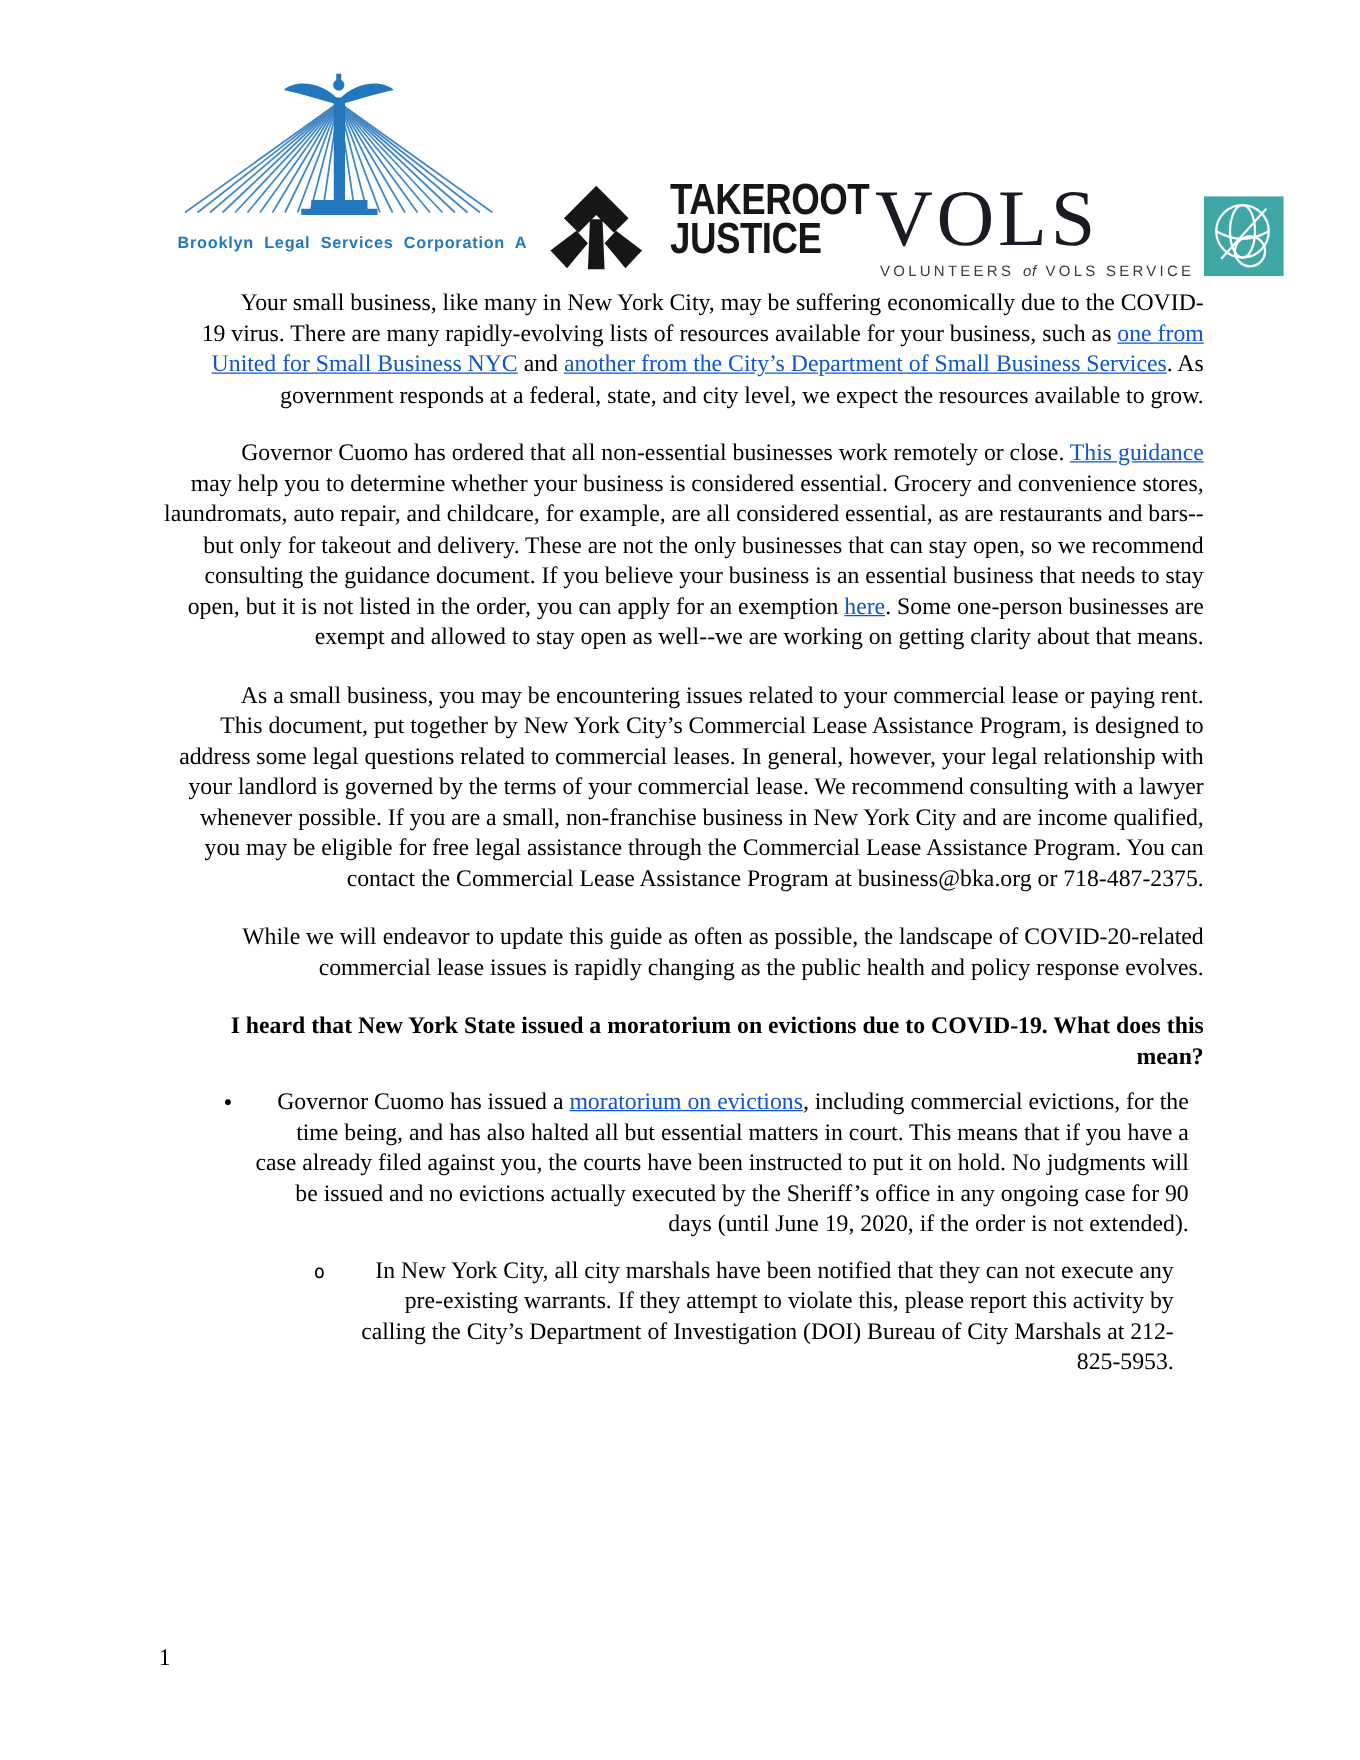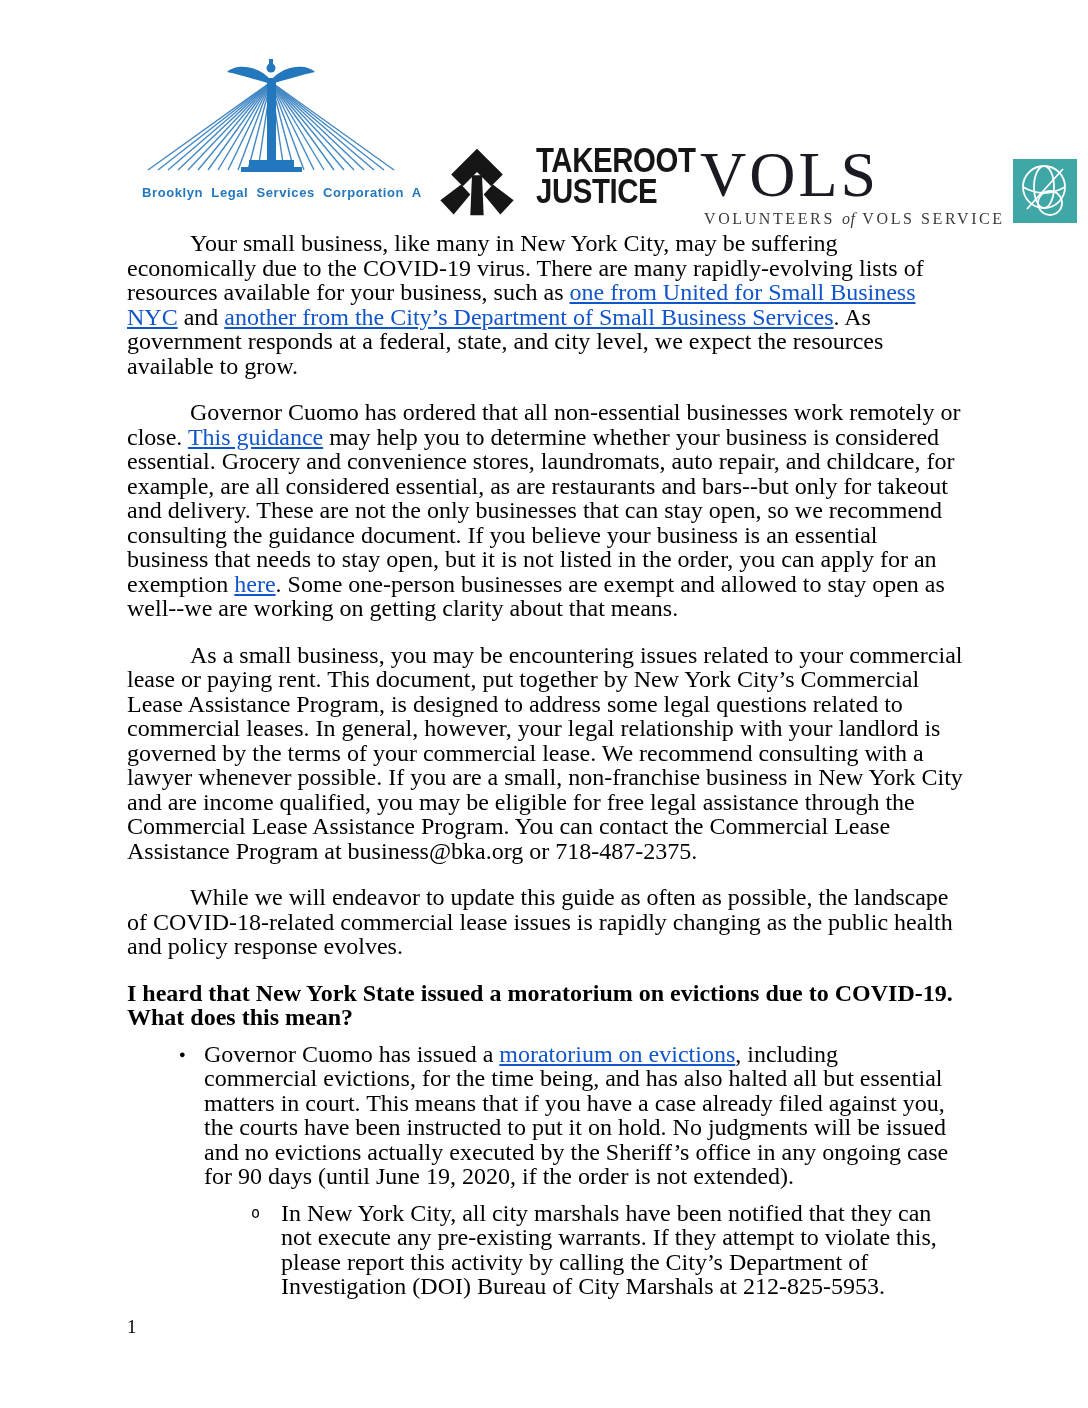--- a/index.html
+++ b/index.html
@@ -46,37 +46,38 @@
     line-height: 62px;
     letter-spacing: 3px;
     color: #1a1a22;
     white-space: nowrap;
   }
   .vols-tagline {
     display: flex;
     gap: 7px;
     margin-top: 4px;
     margin-left: 4px;
-    font-family: Liberation Serif, serif;
-    font-size: 16px;
+    font-family: Liberation Sans, sans-serif;
+    font-size: 12px;
     letter-spacing: 2.6px;
     color: #3a3a3a;
     white-space: nowrap;
   }
   .vols-tagline .of { font-style: italic; letter-spacing: 0.5px; }
   .vols-icon { width: 64px; height: 64px; margin-left: 8px; margin-top: 9px; }
 
   
   .body-text {
     position: absolute;
     left: 127px;
     top: 231px;
     width: 836px;
-    font-size: 24px;
+    font-size: 19px;
     line-height: 24.5px;
+    text-align: right;
   }
   .para { margin: 0 0 22px 0; text-indent: 63px; }
   .q-heading { font-weight: bold; margin: 0; }
   a.link { color: #1155cc; text-decoration: underline; cursor: pointer; }
 
   ul.bullets, ul.bullets-sub { margin: 12px; padding: 0; }
   li.b1 { list-style: none; position: relative; padding-left: 65px; }
   li.b1::before {
     content: "\25CF";
     position: absolute;
@@ -190,21 +191,21 @@
   </header>
 
   <main class="body-text">
 
     <p class="para"><span>Your small business, like many in New York City, may be suffering economically due to the COVID-19 virus. There are many rapidly-evolving lists of resources available for your business, such as </span><a class="link">one from United for Small Business NYC</a><span> and </span><a class="link">another from the City’s Department of Small Business Services</a><span>. As government responds at a federal, state, and city level, we expect the resources available to grow.</span></p>
 
     <p class="para"><span>Governor Cuomo has ordered that all non-essential businesses work remotely or close. </span><a class="link">This guidance</a><span> may help you to determine whether your business is considered essential. Grocery and convenience stores, laundromats, auto repair, and childcare, for example, are all considered essential, as are restaurants and bars--but only for takeout and delivery. These are not the only businesses that can stay open, so we recommend consulting the guidance document. If you believe your business is an essential business that needs to stay open, but it is not listed in the order, you can apply for an exemption </span><a class="link">here</a><span>. Some one-person businesses are exempt and allowed to stay open as well--we are working on getting clarity about that means.</span></p>
 
     <p class="para">As a small business, you may be encountering issues related to your commercial lease or paying rent. This document, put together by New York City’s Commercial Lease Assistance Program, is designed to address some legal questions related to commercial leases. In general, however, your legal relationship with your landlord is governed by the terms of your commercial lease. We recommend consulting with a lawyer whenever possible. If you are a small, non-franchise business in New York City and are income qualified, you may be eligible for free legal assistance through the Commercial Lease Assistance Program. You can contact the Commercial Lease Assistance Program at business@bka.org or 718-487-2375.</p>
 
-    <p class="para">While we will endeavor to update this guide as often as possible, the landscape of COVID-18-related commercial lease issues is rapidly changing as the public health and policy response evolves.</p>
+    <p class="para">While we will endeavor to update this guide as often as possible, the landscape of COVID-20-related commercial lease issues is rapidly changing as the public health and policy response evolves.</p>
 
     <p class="q-heading">I heard that New York State issued a moratorium on evictions due to COVID-19. What does this mean?</p>
 
     <ul class="bullets">
       <li class="b1"><span>Governor Cuomo has issued a </span><a class="link">moratorium on evictions</a><span>, including commercial evictions, for the time being, and has also halted all but essential matters in court. This means that if you have a case already filed against you, the courts have been instructed to put it on hold. No judgments will be issued and no evictions actually executed by the Sheriff’s office in any ongoing case for 90 days (until June 19, 2020, if the order is not extended).</span>
         <ul class="bullets-sub">
           <li class="b2">In New York City, all city marshals have been notified that they can not execute any pre-existing warrants. If they attempt to violate this, please report this activity by calling the City’s Department of Investigation (DOI) Bureau of City Marshals at 212-825-5953.</li>
         </ul>
       </li>
     </ul>

